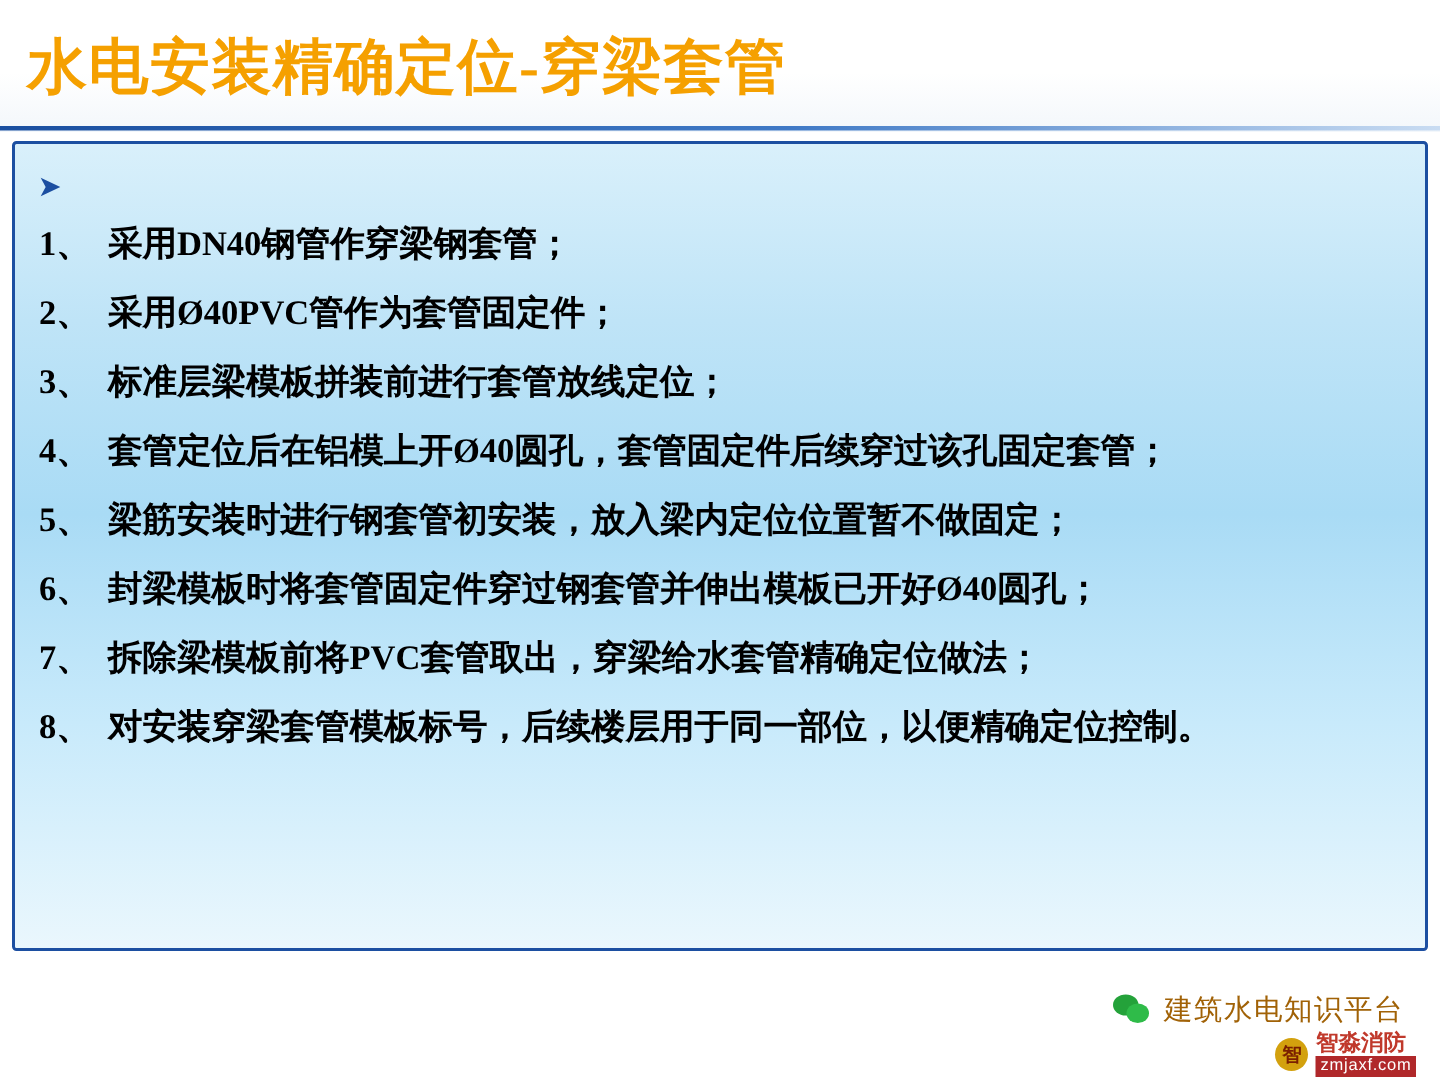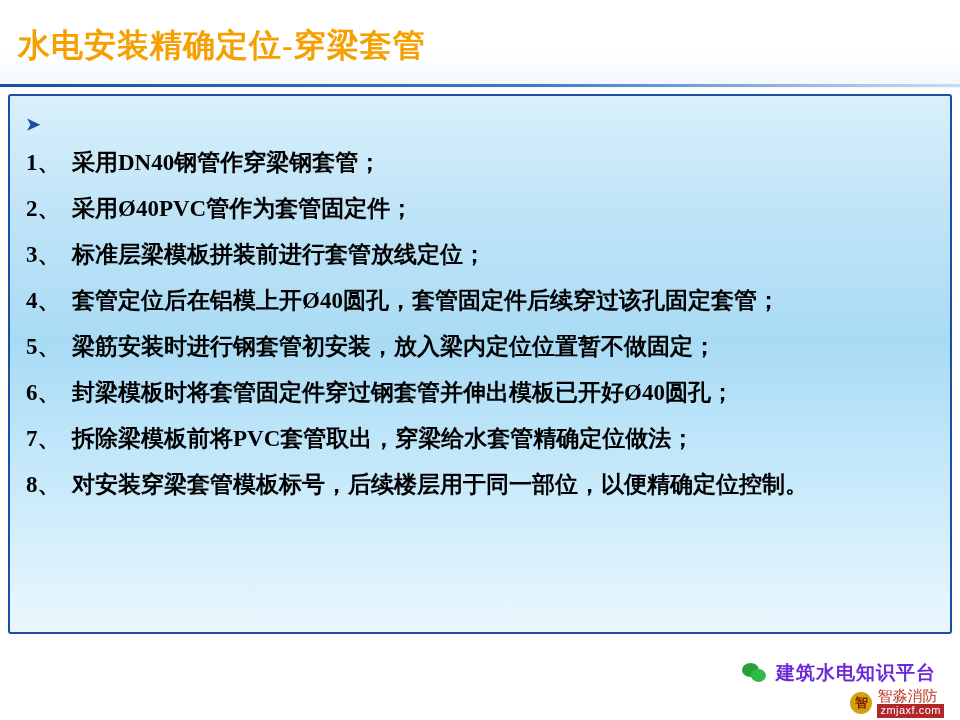--- a/index.html
+++ b/index.html
@@ -28,21 +28,21 @@
     width: 960px;
     height: 88px;
     background: linear-gradient(to bottom, #ffffff 0%, #ffffff 55%, #f3f7fb 100%);
   }
   .title-text {
     position: absolute;
     left: 18px;
     top: 22px;
     font-family: "Liberation Serif", "DejaVu Serif", serif;
     font-weight: bold;
-    font-size: 32px;
+    font-size: 40px;
     line-height: 46px;
     color: #f5a000;
     letter-spacing: 1px;
     white-space: nowrap;
   }
   .title-rule {
     position: absolute;
     left: 0;
     top: 84px;
     width: 960px;
@@ -138,22 +138,22 @@
   }
   .wechat-icon .b1 {
     left: 0; top: 1px; width: 17px; height: 14px;
   }
   .wechat-icon .b2 {
     left: 9px; top: 7px; width: 15px; height: 13px;
     background: #2fbb49;
   }
   .wechat-name {
     font-size: 19px;
-    font-weight: bold;
-    color: #6d28d9;
+    font-weight: normal;
+    color: #a16207;
     letter-spacing: 1px;
     font-family: "Liberation Serif", "DejaVu Serif", serif;
   }
   .brand-block {
     position: absolute;
     right: 16px;
     bottom: 2px;
     display: flex;
     align-items: center;
   }
@@ -170,21 +170,21 @@
     margin-right: 5px;
     font-family: "Liberation Sans", "DejaVu Sans", sans-serif;
   }
   .brand-texts {
     display: flex;
     flex-direction: column;
     line-height: 1.05;
   }
   .brand-title {
     font-size: 15px;
-    font-weight: normal;
+    font-weight: bold;
     color: #c0392b;
     font-family: "Liberation Serif", "DejaVu Serif", serif;
   }
   .brand-url {
     font-size: 11px;
     color: #ffffff;
     background: #b0282a;
     padding: 1px 3px;
     font-family: "Liberation Sans", "DejaVu Sans", sans-serif;
     letter-spacing: 0.5px;

